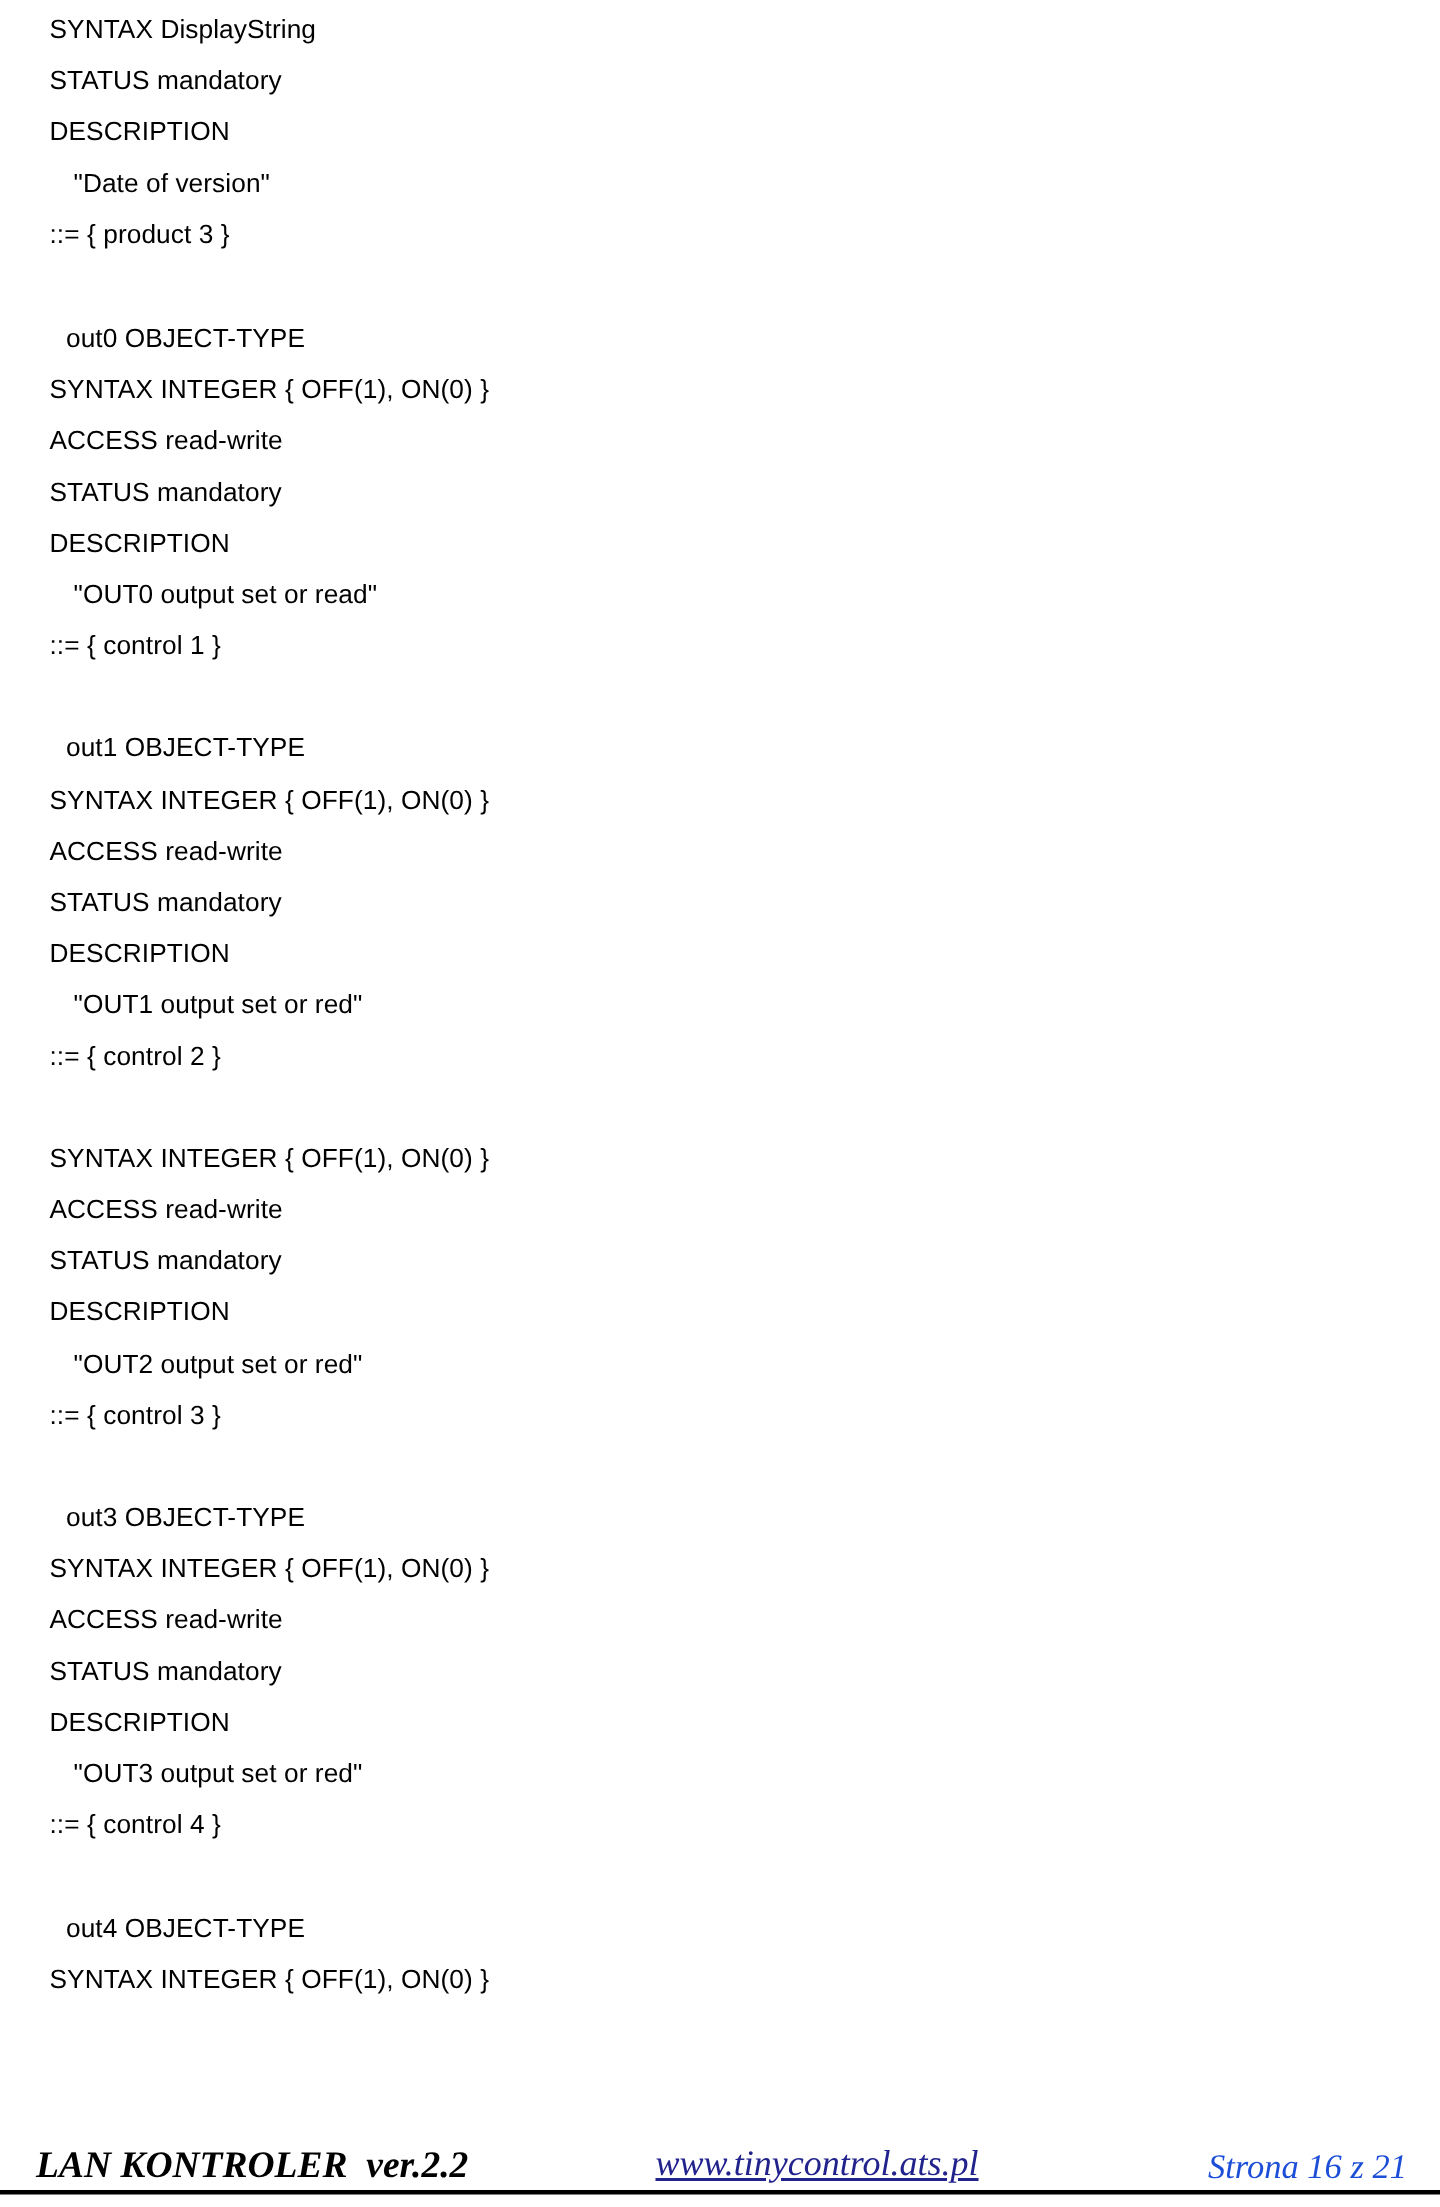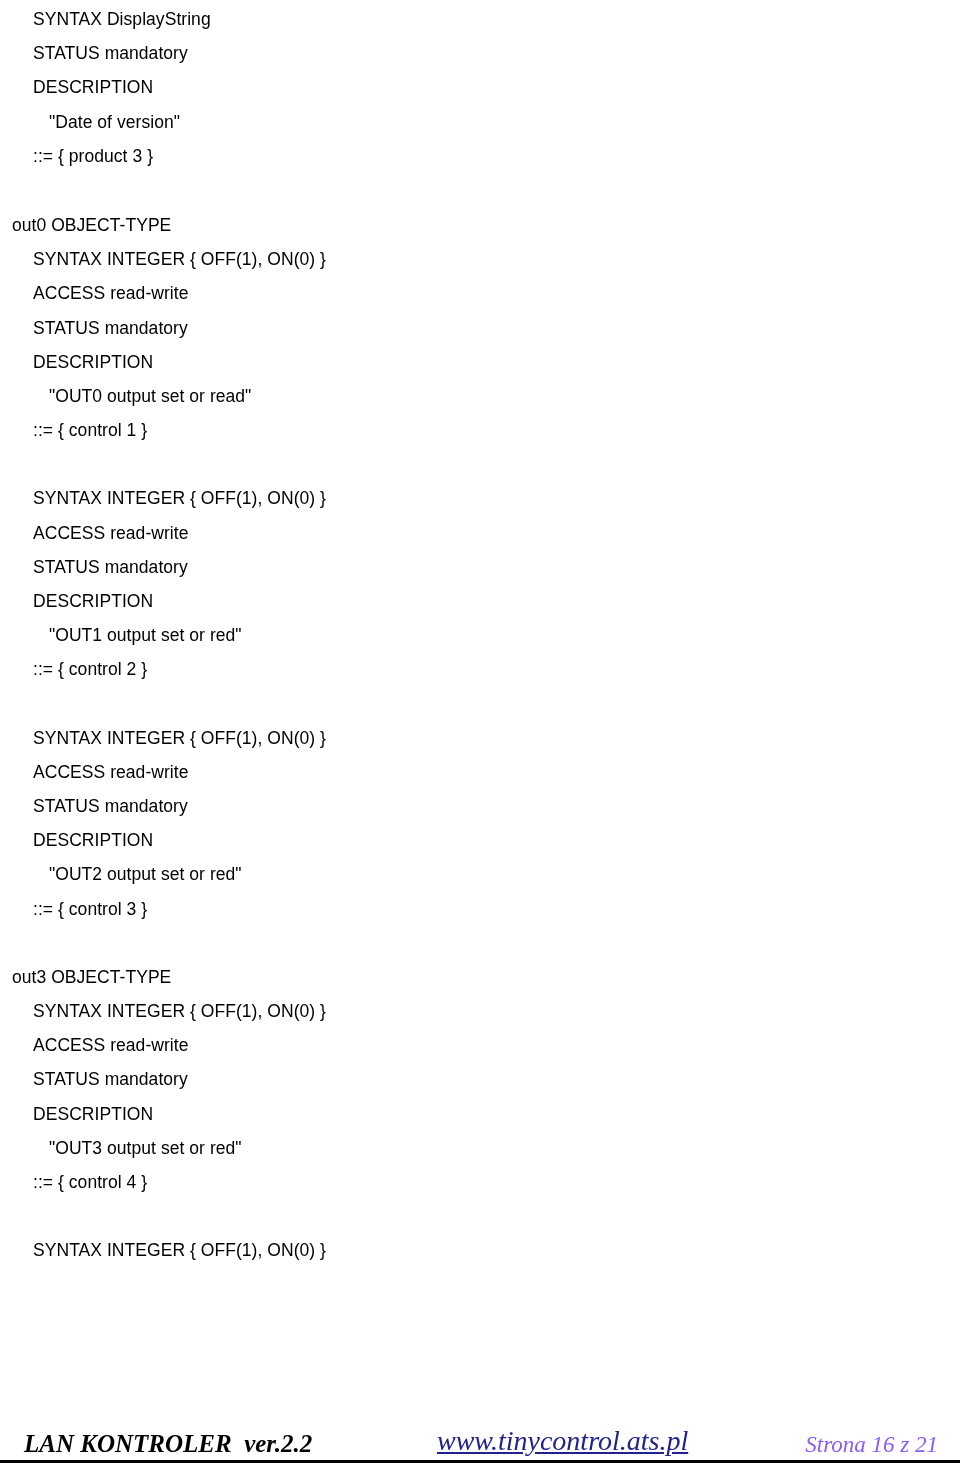--- a/index.html
+++ b/index.html
@@ -36,21 +36,21 @@
   .mib-line {
     font-family: "Liberation Sans", sans-serif;
     font-size: 17.5px;
     line-height: 34.2px;
     color: #000000;
     white-space: pre;
     letter-spacing: 0.05px;
   }
 
   
-  .ind-0 { padding-left: 12px; }   
+  .ind-0 { padding-left: 12px; margin-left: 32px; }   
   .ind-1 { padding-left: 33px; }   
   .ind-2 { padding-left: 49px; }   
 
   
   .block-gap {
     height: 35px;
   }
   .block-gap-small {
     height: 34px;
   }
@@ -92,34 +92,34 @@
     color: #000000;
     white-space: pre;
   }
   .footer-center {
     position: absolute;
     left: 437px;
     bottom: 1px;
     font-family: "Liberation Serif", serif;
     font-style: italic;
     font-weight: normal;
-    font-size: 28px;
+    font-size: 24px;
     color: #22228c;
     text-decoration: underline;
     white-space: pre;
   }
   .footer-right {
     position: absolute;
     right: 22px;
     bottom: 0;
     font-family: "Liberation Serif", serif;
     font-style: italic;
     font-weight: normal;
     font-size: 23px;
-    color: #8b5cf6;
+    color: #1d4ed8;
     white-space: pre;
   }
 </style>
 </head>
 <body>
 
 <div id="page">
 
   <div class="mib-body">
 
@@ -139,20 +139,21 @@
       <div class="mib-line ind-1">ACCESS read-write</div>
       <div class="mib-line ind-1">STATUS mandatory</div>
       <div class="mib-line ind-1">DESCRIPTION</div>
       <div class="mib-line ind-2">"OUT0 output set or read"</div>
       <div class="mib-line ind-1">::= { control 1 }</div>
     </div>
 
     <div class="block-gap-small"></div>
 
     <div>
+      <div class="mib-line ind-0">out1 OBJECT-TYPE</div>
       <div class="mib-line ind-1">SYNTAX INTEGER { OFF(1), ON(0) }</div>
       <div class="mib-line ind-1">ACCESS read-write</div>
       <div class="mib-line ind-1">STATUS mandatory</div>
       <div class="mib-line ind-1">DESCRIPTION</div>
       <div class="mib-line ind-2">"OUT1 output set or red"</div>
       <div class="mib-line ind-1">::= { control 2 }</div>
     </div>
 
     <div class="block-gap-small"></div>
 
@@ -173,20 +174,21 @@
       <div class="mib-line ind-1">ACCESS read-write</div>
       <div class="mib-line ind-1">STATUS mandatory</div>
       <div class="mib-line ind-1">DESCRIPTION</div>
       <div class="mib-line ind-2">"OUT3 output set or red"</div>
       <div class="mib-line ind-1">::= { control 4 }</div>
     </div>
 
     <div class="block-gap-small"></div>
 
     <div>
+      <div class="mib-line ind-0">out4 OBJECT-TYPE</div>
       <div class="mib-line ind-1">SYNTAX INTEGER { OFF(1), ON(0) }</div>
     </div>
 
   </div>
 
   <div class="footer">
     <div class="footer-row">
       <span class="footer-left">LAN KONTROLER  ver.2.2</span>
       <span class="footer-center" style="color: rgb(34, 34, 140);">www.tinycontrol.ats.pl</span>
       <span class="footer-right">Strona 16 z 21</span>

